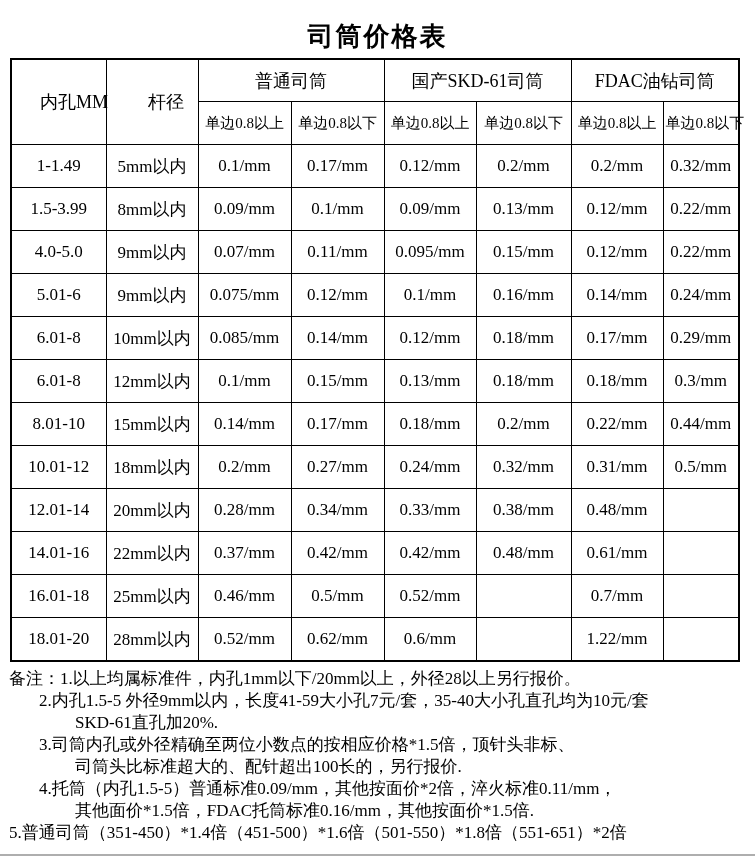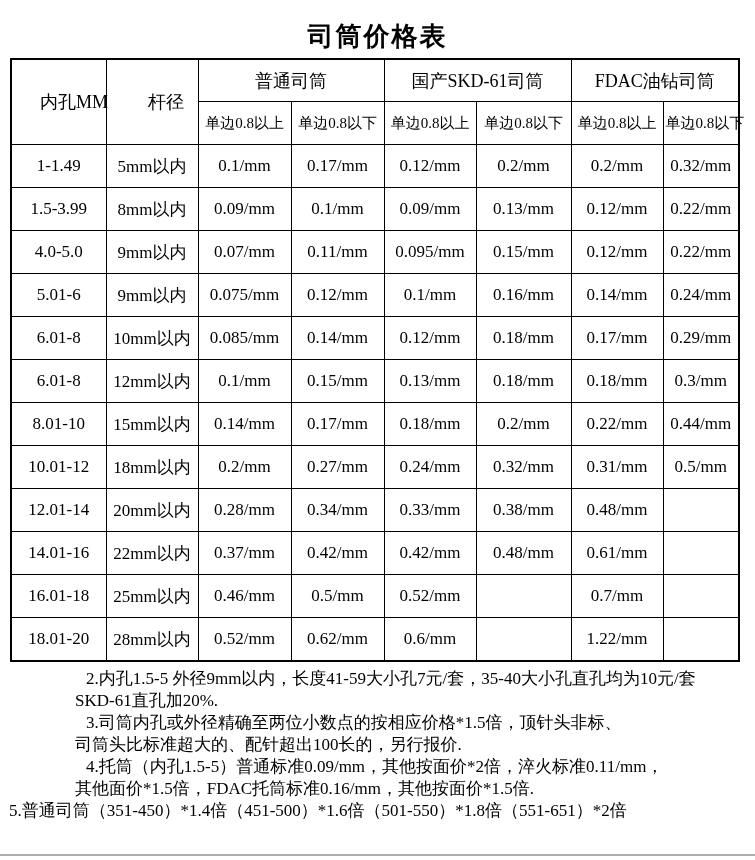--- a/index.html
+++ b/index.html
@@ -24,21 +24,21 @@
     padding:0;font-weight:normal;
   }
   .price-table thead tr.grouprow th{height:41px;font-size:18px;}
   .price-table thead tr.subrow th{height:42px;font-size:15px;}
   .price-table thead th.span2{font-size:18px;padding-left:28px;}
   .price-table tbody td{height:42px;font-size:17px;}
   .price-table thead th.sub-last{text-align:left;padding-left:2px;}
   .notes{margin:6px 0 0 9px;font-size:17px;line-height:22px;}
   .note-line{white-space:nowrap;}
   .ind0{margin-left:0;}
-  .ind1{margin-left:77px;}
+  .ind1{margin-left:30px;}
   .ind2{margin-left:66px;}
   .bottom-rule{
     position:absolute;left:0;top:854px;width:755px;height:2px;
     background:#aeaeae;
   }
 </style>
 </head>
 <body>
 
 <h1 class="title">司筒价格表</h1>
@@ -189,20 +189,21 @@
       <td>0.62/mm</td>
       <td>0.6/mm</td>
       <td></td>
       <td>1.22/mm</td>
       <td></td>
     </tr>
   </tbody>
 </table>
 
 <div class="notes">
+  <div class="note-line ind0">备注：1.以上均属标准件，内孔1mm以下/20mm以上，外径28以上另行报价。</div>
   <div class="note-line ind1">2.内孔1.5-5 外径9mm以内，长度41-59大小孔7元/套，35-40大小孔直孔均为10元/套</div>
   <div class="note-line ind2">SKD-61直孔加20%.</div>
   <div class="note-line ind1">3.司筒内孔或外径精确至两位小数点的按相应价格*1.5倍，顶针头非标、</div>
   <div class="note-line ind2">司筒头比标准超大的、配针超出100长的，另行报价.</div>
   <div class="note-line ind1">4.托筒（内孔1.5-5）普通标准0.09/mm，其他按面价*2倍，淬火标准0.11/mm，</div>
   <div class="note-line ind2">其他面价*1.5倍，FDAC托筒标准0.16/mm，其他按面价*1.5倍.</div>
   <div class="note-line ind0">5.普通司筒（351-450）*1.4倍（451-500）*1.6倍（501-550）*1.8倍（551-651）*2倍</div>
 </div>
 
 <div class="bottom-rule"></div>

